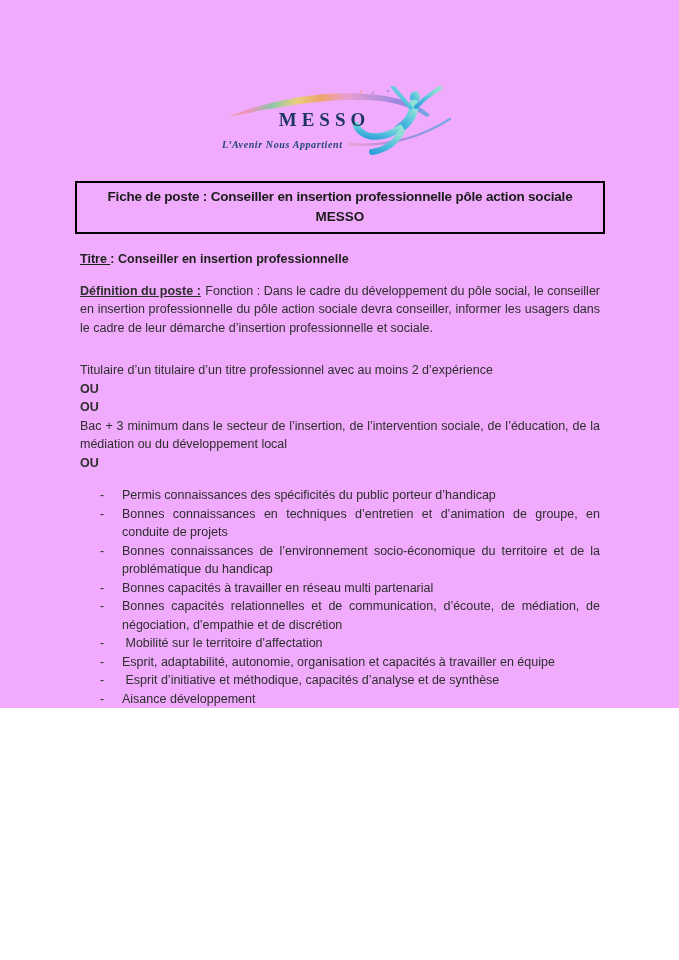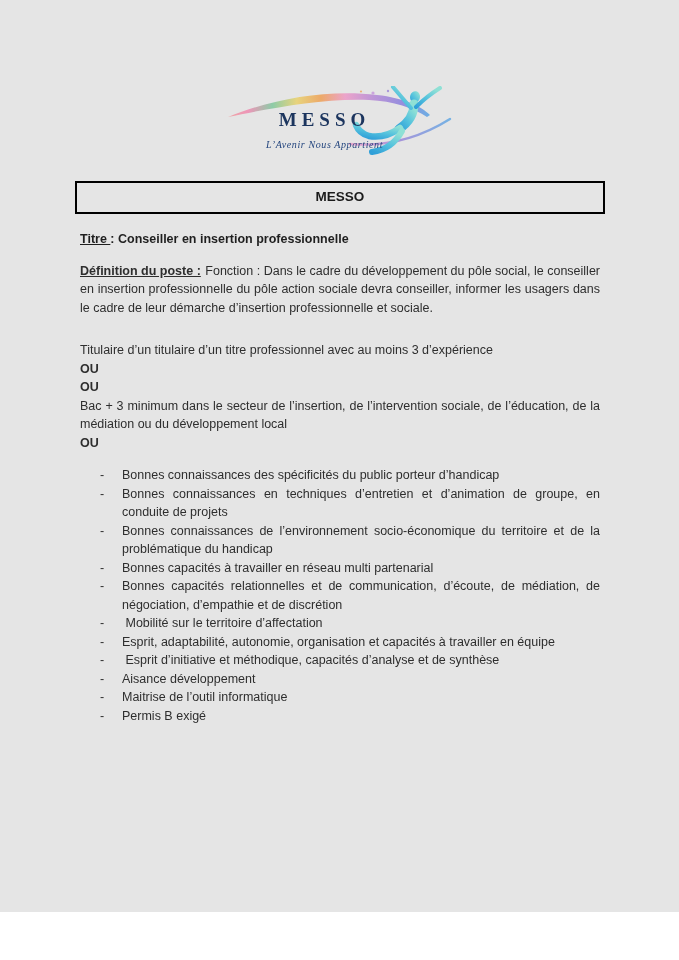--- a/index.html
+++ b/index.html
@@ -1,20 +1,20 @@
 <!DOCTYPE html>
 <html><head>
 <meta charset="utf-8">
 <style>
   html, body { margin: 0; padding: 0; background: #ffffff; }
   .page {
     position: relative;
     width: 679px;
-    height: 912px;
-    background: #e5e5e5;
+    height: 708px;
+    background: #f0abfc;
     overflow: hidden;
     font-family: "Liberation Sans", sans-serif;
     color: #2e2e2e;
     font-size: 12.5px;
     line-height: 18.5px;
   }
 
   
   .logo {
     position: relative;
@@ -29,24 +29,23 @@
     text-align: center;
     font-family: "Liberation Serif", serif;
     font-weight: bold;
     font-size: 19px;
     letter-spacing: 5px;
     color: #1c355e;
   }
   .tagline {
     position: absolute;
     left: 0; top: 50px; width: 205px;
-    text-align: center;
     font-family: "Liberation Serif", serif;
     font-style: italic;
-    font-weight: normal;
+    font-weight: bold;
     font-size: 10px;
     letter-spacing: 0.6px;
     color: #23457e;
   }
 
   
   .title-box {
     margin: 21px 74px 0 75px;
     border: 2px solid #000000;
     padding: 4px 4px 5px 4px;
@@ -136,50 +135,51 @@
         <path d="M194,21 C202,13 210,7 218,2" stroke-width="4"></path>
         <path d="M178,42 C168,49 158,52 147,50 C140,48 136,44 134,39" stroke-width="6.5"></path>
         <path d="M180,45 C174,56 164,64 150,66" stroke-width="6"></path>
       </g>
     </svg>
     <div class="brand">MESSO</div>
     <div class="tagline">L’Avenir Nous Appartient</div>
   </div>
 
   <div class="title-box">
+    <div class="tline1">Fiche de poste : Conseiller en insertion professionnelle pôle action sociale</div>
     <div class="tline2">MESSO</div>
   </div>
 
   <div class="content">
 
     <p class="titre"><span class="u pre">Titre </span><span>: Conseiller en insertion professionnelle</span></p>
 
     <p class="def just"><span class="u bold dlabel">Définition du poste :</span><span> Fonction : Dans le cadre du développement du pôle social, le conseiller en insertion professionnelle du pôle action sociale devra conseiller, informer les usagers dans le cadre de leur démarche d’insertion professionnelle et sociale.</span></p>
 
 
     <div class="quals">
 
-        <div class="qline">Titulaire d’un titulaire d’un titre professionnel avec au moins 3 d’expérience</div>
+        <div class="qline">Titulaire d’un titulaire d’un titre professionnel avec au moins 2 d’expérience</div>
 
         <div class="qline bold">OU</div>
 
 
         <div class="qline bold">OU</div>
 
         <div class="qline">Bac + 3 minimum dans le secteur de l’insertion, de l’intervention sociale, de l’éducation, de la médiation ou du développement local</div>
 
         <div class="qline bold">OU</div>
 
       </div>
 
     <ul class="skills">
 
         <li class="skill">
           <span class="dash">-</span>
-          <span class="skill-text">Bonnes connaissances des spécificités du public porteur d’handicap</span>
+          <span class="skill-text">Permis connaissances des spécificités du public porteur d’handicap</span>
         </li>
 
         <li class="skill">
           <span class="dash">-</span>
           <span class="skill-text">Bonnes connaissances en techniques d’entretien et d’animation de groupe, en conduite de projets</span>
         </li>
 
         <li class="skill">
           <span class="dash">-</span>
           <span class="skill-text">Bonnes connaissances de l’environnement socio-économique du territoire et de la problématique du handicap</span>

